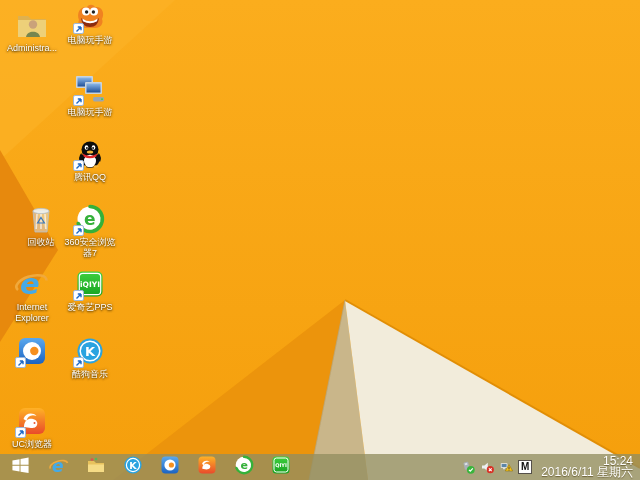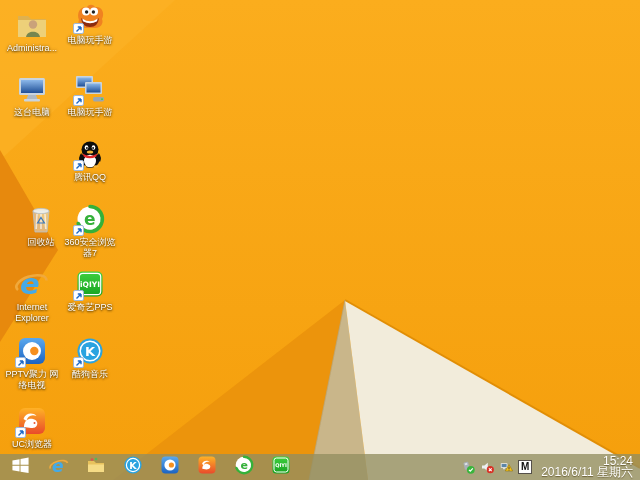--- a/index.html
+++ b/index.html
@@ -77,31 +77,20 @@
       <svg viewBox="0 0 34 34" width="34" height="34">
         <path d="M3 8 h10 l3 3 h15 v18 H3z" fill="#dfb14f"></path>
         <path d="M3 12 h28 v17 H3z" fill="#edd079"></path>
         <circle cx="18" cy="16.5" r="4.2" fill="#caa27a"></circle>
         <path d="M11 29 c1 -7 13 -7 14 0z" fill="#76864f"></path>
       </svg>
     </div>
     <div class="lbl">Administra...</div>
   </div>
 
-  <div class="cell" style="left:3px;top:72px">
-    <div class="ic">
-      <svg viewBox="0 0 34 34" width="34" height="34">
-        <rect x="4" y="6" width="26" height="17" rx="1.5" fill="#c9d4de"></rect>
-        <rect x="6" y="8" width="22" height="13" fill="url(#gscr)"></rect>
-        <path d="M13 23 h8 l1.5 4 h-11z" fill="#aeb9c4"></path>
-        <rect x="9" y="27" width="16" height="2.6" rx="1" fill="#c9d4de"></rect>
-      </svg>
-    </div>
-    <div class="lbl">这台电脑</div>
-  </div>
 
 
   <div class="cell" style="left:12px;top:202px">
     <div class="ic">
       <svg viewBox="0 0 34 34" width="34" height="34">
         <path d="M9 9 L25 9 L23 30 L11 30 Z" fill="#dfe8ee" fill-opacity="0.5" stroke="#b6c2cc" stroke-width="0.8"></path>
         <path d="M13 12 l-0.8 15 M17 12 v15 M21 12 l0.8 15" stroke="#ffffff" stroke-opacity="0.65" stroke-width="1.6"></path>
         <ellipse cx="17" cy="9" rx="8" ry="2.6" fill="#eef4f8" fill-opacity="0.85" stroke="#b6c2cc" stroke-width="0.8"></ellipse>
         <path d="M17 15.5 l3.4 5.5 h-6.8z" fill="none" stroke="#3a79c0" stroke-width="1.2"></path>
       </svg>
@@ -125,21 +114,20 @@
         <rect x="4" y="4" width="26" height="26" rx="6" fill="url(#gpptv)"></rect>
         <circle cx="17" cy="17" r="9" fill="#fff"></circle>
         <circle cx="19.3" cy="17" r="4.2" fill="#f68f1e"></circle>
       </svg>
       <span class="badge">
         <svg width="8" height="8">
             <path d="M1.5 6.5 L6 2 M6 2 H2.8 M6 2 V5.2" stroke="#1c68c6" stroke-width="1.4" fill="none"></path>
           </svg>
       </span>
     </div>
-    <div class="lbl">PPTV聚力 网络电视</div>
   </div>
 
   <div class="cell" style="left:3px;top:404px">
     <div class="ic">
       <svg viewBox="0 0 34 34" width="34" height="34">
         <rect x="4" y="4" width="26" height="26" rx="6" fill="url(#guc)"></rect>
         <path d="M9 23 c0 -7 5 -9 9 -8 c4 1 5 4 4 6 c-1 3 -4 3 -6 3z" fill="#fff"></path>
         <path d="M8.5 15 c2 -6 9 -7 13 -3 c-5 -2 -9 0 -10 5z" fill="#fff"></path>
         <circle cx="19.5" cy="19" r="1" fill="#e8542e"></circle>
       </svg>

